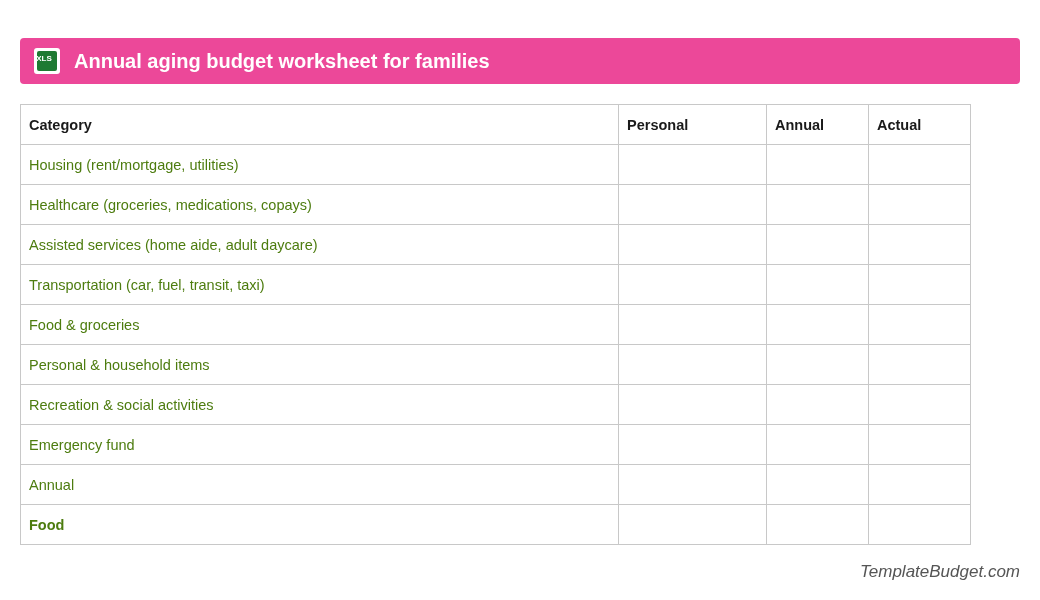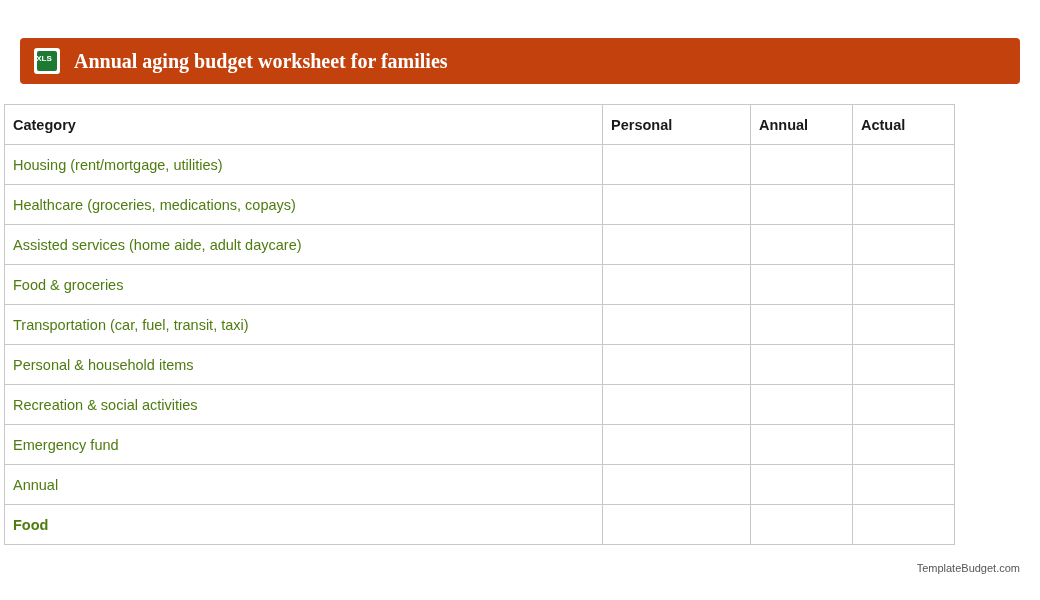--- a/index.html
+++ b/index.html
@@ -16,21 +16,21 @@
     width: 1040px;
     height: 600px;
     background: #ffffff;
   }
   .header-bar {
     position: absolute;
     left: 20px;
     top: 38px;
     width: 1000px;
     height: 46px;
-    background: #c2410c;
+    background: #ec4899;
     border-radius: 4px;
     display: flex;
     align-items: center;
     padding: 0 14px;
   }
   .xls-icon {
     width: 26px;
     height: 26px;
     background: #ffffff;
     border-radius: 3px;
@@ -61,25 +61,24 @@
     align-items: center;
     justify-content: center;
     letter-spacing: 0px;
   }
   .header-title {
     color: #ffffff;
     font-size: 20px;
     font-weight: bold;
     line-height: 1;
     white-space: nowrap;
-    font-family: Liberation Serif, serif;
   }
   table.budget {
     position: absolute;
-    left: 4px;
+    left: 20px;
     top: 104px;
     border-collapse: collapse;
     width: 950px;
     table-layout: fixed;
   }
   table.budget th, table.budget td {
     border: 1px solid #c8c8c8;
     height: 40px;
     padding: 0 8px;
     font-size: 14.5px;
@@ -96,23 +95,24 @@
     font-weight: bold;
   }
   col.c-category { width: 598px; }
   col.c-budgeted { width: 148px; }
   col.c-actual   { width: 102px; }
   col.c-notes    { width: 102px; }
   .footer-credit {
     position: absolute;
     right: 20px;
     top: 562px;
-    font-size: 11px;
+    font-size: 17px;
     color: #555555;
     text-align: right;
+    font-style: italic;
   }
 </style>
 </head>
 <body>
 
 <div class="page">
 
   <div class="header-bar">
     <span class="xls-icon">
       <span class="sheet"></span>
@@ -149,27 +149,27 @@
         <td></td>
         <td></td>
       </tr>
       <tr>
         <td>Assisted services (home aide, adult daycare)</td>
         <td></td>
         <td></td>
         <td></td>
       </tr>
       <tr>
+        <td>Transportation (car, fuel, transit, taxi)</td>
+        <td></td>
+        <td></td>
+        <td></td>
+      </tr>
+      <tr>
         <td>Food &amp; groceries</td>
-        <td></td>
-        <td></td>
-        <td></td>
-      </tr>
-      <tr>
-        <td>Transportation (car, fuel, transit, taxi)</td>
         <td></td>
         <td></td>
         <td></td>
       </tr>
       <tr>
         <td>Personal &amp; household items</td>
         <td></td>
         <td></td>
         <td></td>
       </tr>

